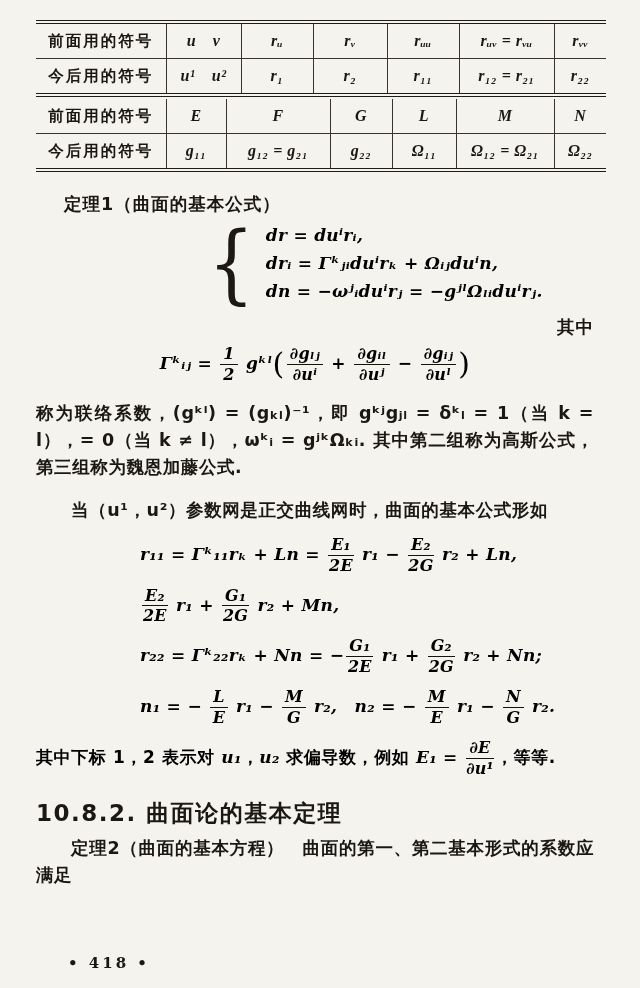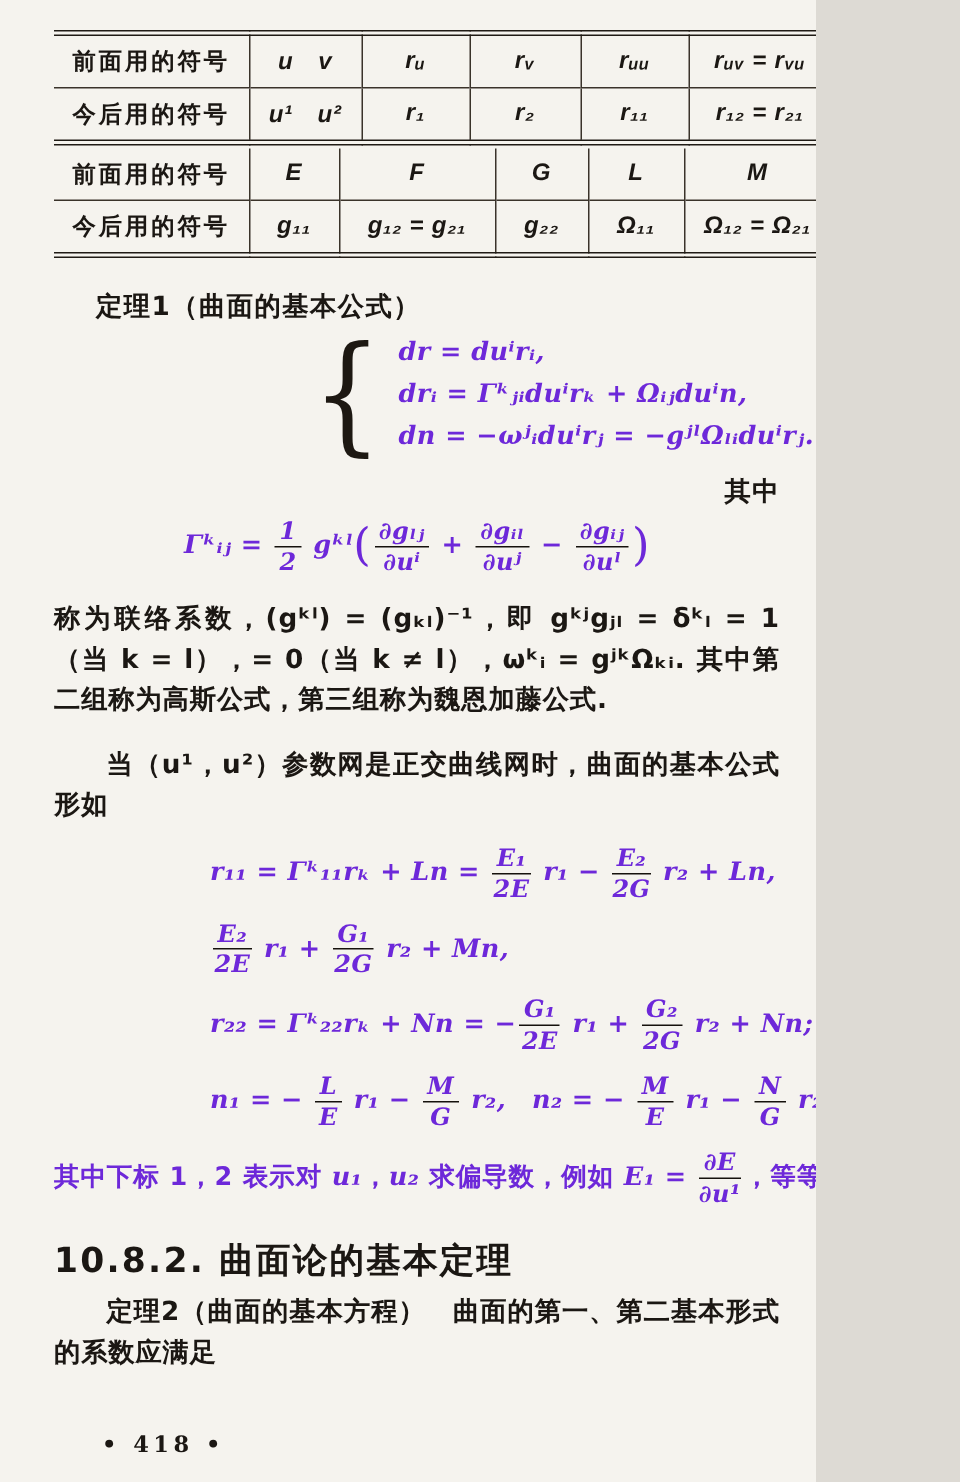--- a/index.html
+++ b/index.html
@@ -1,28 +1,28 @@
 <!DOCTYPE html>
 <html><head>
 <meta charset="utf-8">
 <style>
   html,body{margin:0;padding:0;background:#dddad4;}
   .page{
-    width:544px;height:988px;box-sizing:border-box;position:relative;
+    width:640px;height:988px;box-sizing:border-box;position:relative;
     background:#f5f3ee;color:#1b1713;overflow:hidden;
-    padding:20px 24px 0 36px;
+    padding:20px 46px 0 36px;
     font-family:"DejaVu Sans","Liberation Sans",sans-serif;
   }
   
   table.symtable{width:100%;border-collapse:collapse;table-layout:fixed;}
   table.t1{border-top:4px double #201b15;border-bottom:4px double #201b15;}
   table.t2{border-bottom:4px double #201b15;margin-top:2px;}
   .symtable td{
     border-left:1.3px solid #3a332a;height:34px;text-align:center;vertical-align:middle;
-    font-family:Liberation Sans, sans-serif;font-style:italic;font-weight:700;
+    font-family:Liberation Serif, serif;font-style:italic;font-weight:700;
     font-size:16px;letter-spacing:.5px;padding:0 2px;overflow:hidden;
   }
   .symtable td:first-child{
     border-left:none;font-style:normal;font-weight:700;font-size:15.5px;
     font-family:"DejaVu Sans","Liberation Sans",sans-serif;letter-spacing:2px;
   }
   .symtable tr+tr td{border-top:1.2px solid #3a332a;}
   
   .thm-title{margin:20px 0 2px 28px;font-weight:700;font-size:17.5px;letter-spacing:1px;}
   .among{font-weight:700;font-size:17.5px;margin:8px 0 0 0;letter-spacing:1px;text-align:right;}
@@ -30,21 +30,21 @@
         letter-spacing:.6px;font-weight:600;}
   .indent{text-indent:2em;}
   .section{font-size:23px;font-weight:600;margin:20px 0 6px 0;letter-spacing:1.5px;}
   .thm2{text-indent:2em;margin-top:4px;}
   .thm2 .b{font-weight:700;}
   .pagenum{position:absolute;left:68px;bottom:16px;font-weight:700;font-size:15px;
            letter-spacing:3px;font-family:"DejaVu Serif","DejaVu Sans",serif;}
   
   .eq{
     font-family:"DejaVu Serif","DejaVu Sans",serif;font-style:italic;font-weight:700;
-    font-size:17px;color:#6d28d9;letter-spacing:.3px;white-space:nowrap;
+    font-size:17px;color:#000000;letter-spacing:.3px;white-space:nowrap;
   }
   .eq .cn{font-style:normal;font-weight:600;letter-spacing:.6px;font-size:17px;
           font-family:"DejaVu Sans","Liberation Sans",sans-serif;}
   .frac{display:inline-flex;flex-direction:column;align-items:center;vertical-align:middle;
         margin:0 2px;line-height:1.12;font-size:.94em;}
   .frac .num{padding:0 3px 1px;border-bottom:1.5px solid #15110c;}
   .frac .den{padding-top:1px;}
   .big{font-size:30px;font-style:normal;font-weight:400;vertical-align:middle;line-height:0;}
   .system{display:flex;align-items:center;margin:4px 0 0 168px;}
   .brace{font-family:"DejaVu Serif",serif;font-size:86px;font-weight:400;line-height:.85;

